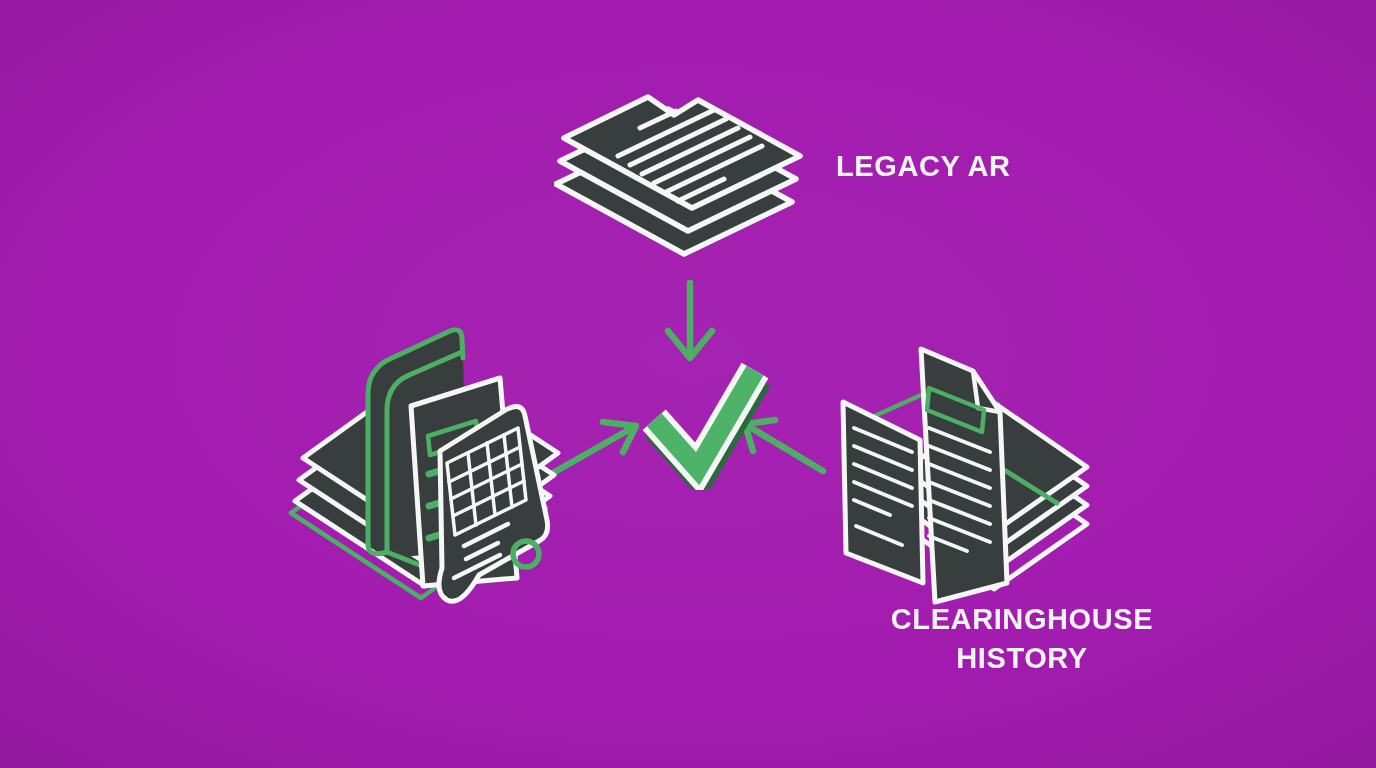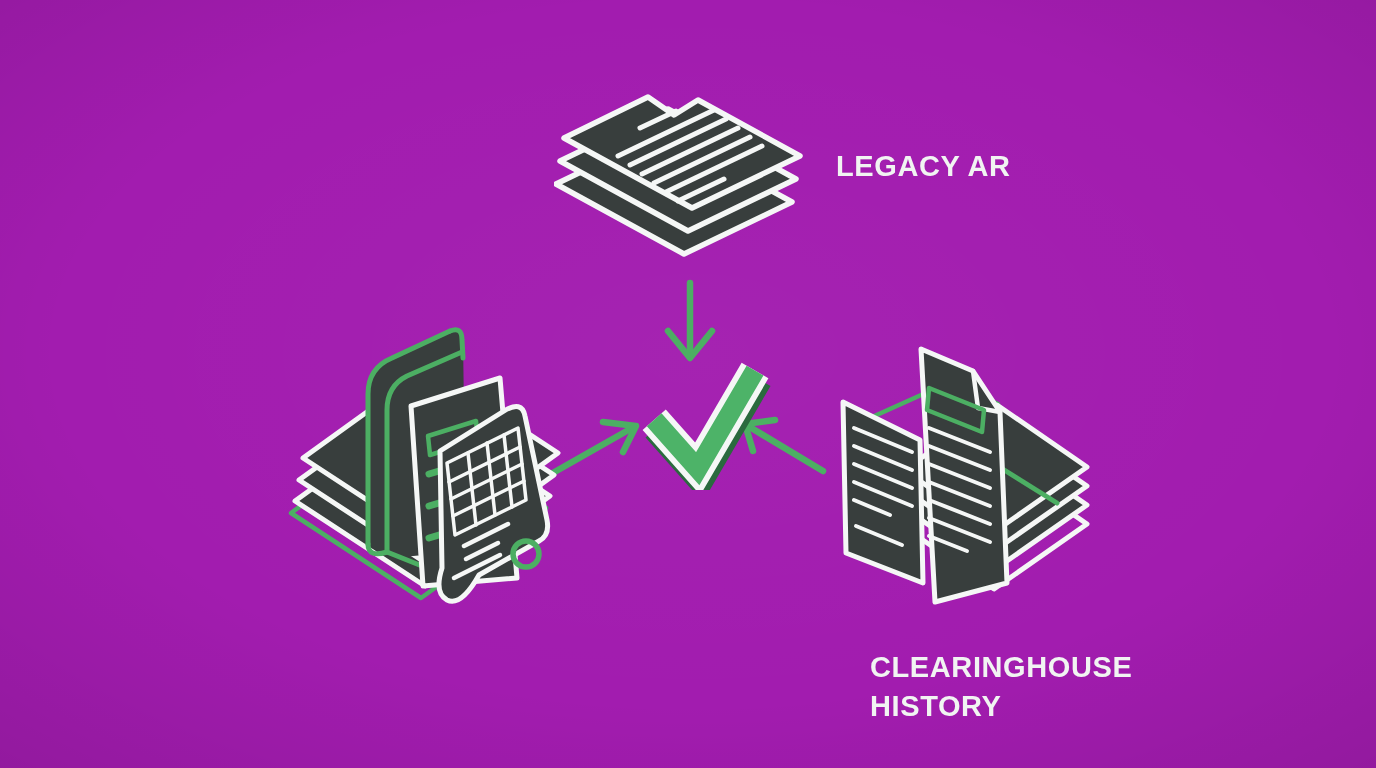--- a/index.html
+++ b/index.html
@@ -21,21 +21,21 @@
   .abs{position:absolute;}
   .label{
     position:absolute;
     color:#F1F4F2;
     font-weight:700;
     letter-spacing:0.6px;
     white-space:pre-line;
   }
   .label-legacy{left:836px;top:150px;font-size:29px;}
   .label-ledger{left:208px;top:616px;width:304px;text-align:center;font-size:29px;line-height:39px;}
-  .label-history{left:870px;top:648px;width:304px;text-align:left;font-size:29px;line-height:39px;}
+  .label-history{left:870px;top:600px;width:304px;text-align:center;font-size:29px;line-height:39px;}
   svg{display:block;}
 </style>
 </head>
 <body>
 
 <div class="canvas">
   <div class="vignette"></div>
 
   <svg class="abs" style="left:0;top:0" width="1376" height="768" viewBox="0 0 1376 768">
     <g stroke="#4CAF63" stroke-width="6.5" fill="none" stroke-linecap="round" stroke-linejoin="round">

